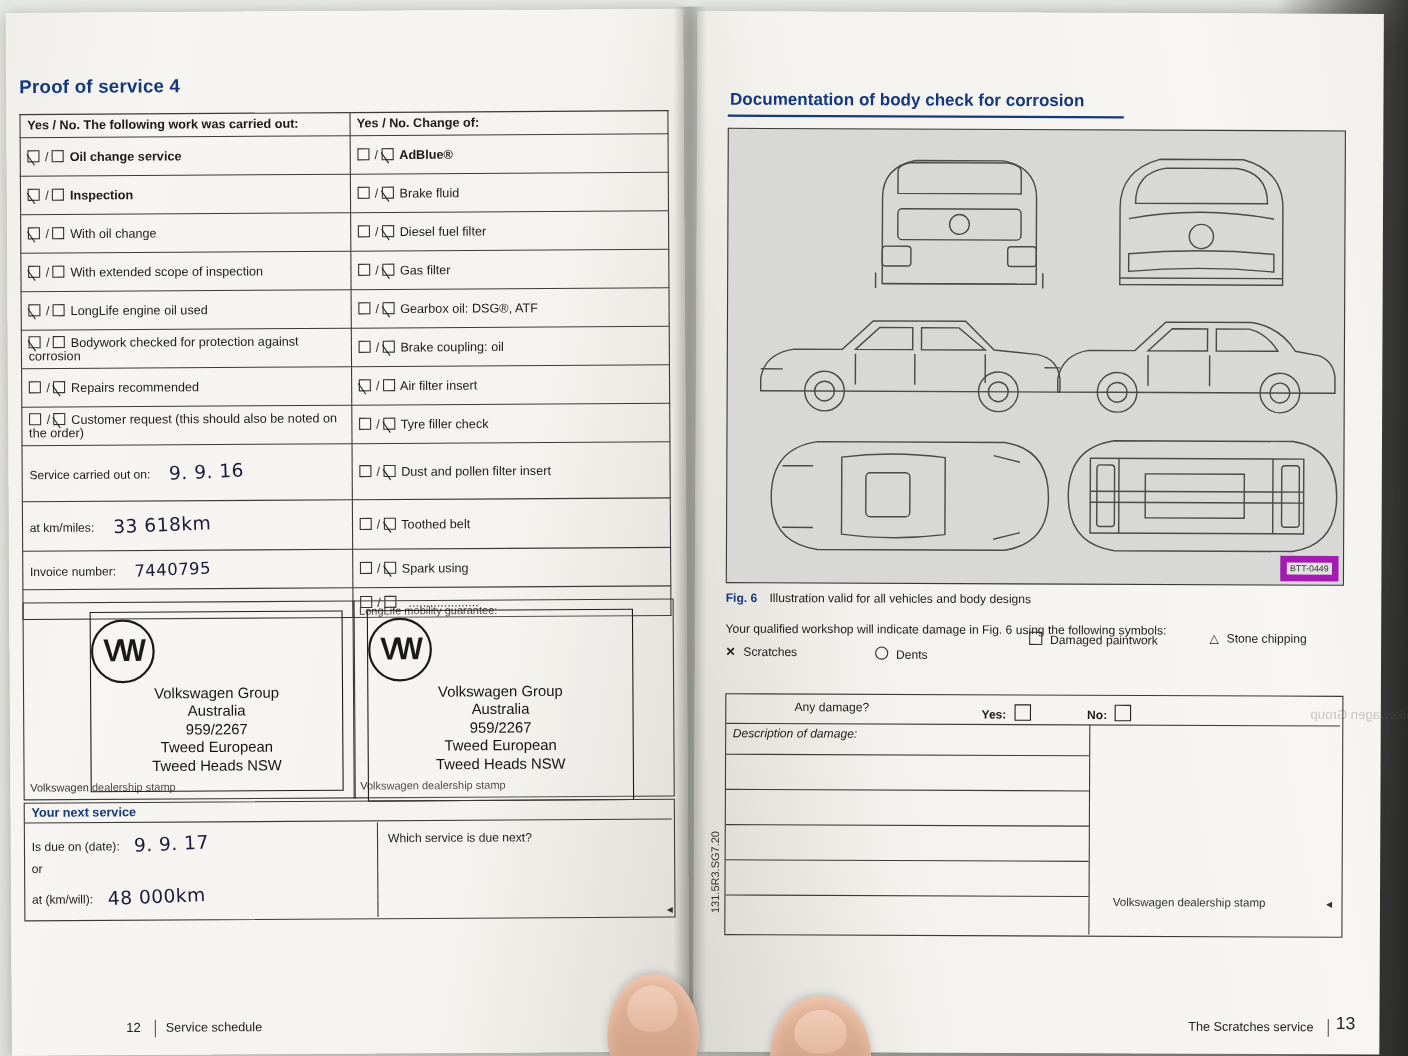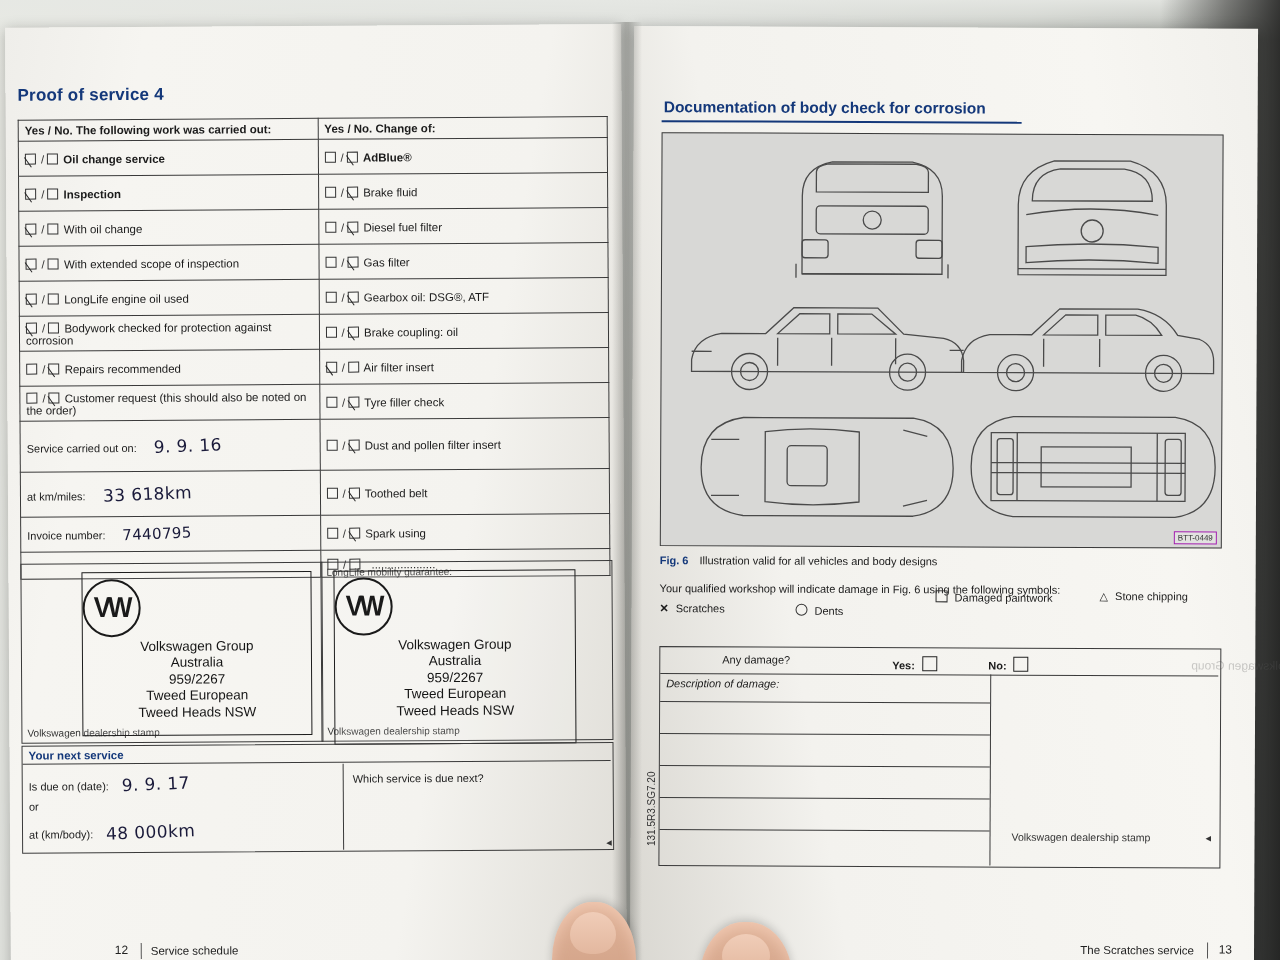--- a/index.html
+++ b/index.html
@@ -18,21 +18,21 @@
   .bg-dark-right{
     position:absolute;right:0;top:0;width:120px;height:960px;
     background:linear-gradient(90deg,rgba(60,60,58,0) 0%,rgba(40,40,38,.55) 55%,rgba(25,25,24,.85) 100%);
   }
   .bg-dark-top{
     position:absolute;left:0;top:0;width:1280px;height:40px;
     background:linear-gradient(180deg,rgba(230,232,228,.9),rgba(230,232,228,0));
   }
 
   
-  .booklet{position:absolute;left:0;top:16px;width:1280px;height:732px;}
+  .booklet{position:absolute;left:0;top:0;width:1280px;height:732px;}
 
   .page{
     position:absolute;
     background:#f3f2ee;
     box-shadow:0 2px 14px rgba(0,0,0,.25);
   }
   .page-left{
     left:8px;top:8px;width:616px;height:948px;
     background:linear-gradient(100deg,#efeeea 0%,#f6f5f1 18%,#f4f3ef 70%,#dedcd6 100%);
     transform:rotate(-0.35deg);
@@ -127,21 +127,21 @@
   .rp-title{
     position:absolute;left:30px;top:72px;font-size:15.5px;font-weight:bold;color:#14387a;
   }
   .rp-titlerule{position:absolute;left:28px;top:94px;width:360px;height:2px;background:#14387a;}
   .figbox{
     position:absolute;left:28px;top:106px;width:560px;height:412px;
     border:1px solid #3a3a3a;background:#d8d8d6;
   }
   .figcode{
     position:absolute;right:4px;bottom:3px;font-size:8px;color:#333;
-    border:1px solid #a21caf;padding:1px 3px;background:#e2e2e0;
+    border:6px solid #a21caf;padding:1px 3px;background:#e2e2e0;
   }
   .figcap{
     position:absolute;left:28px;top:528px;font-size:11px;color:#1b1b1b;
   }
   .figcap b{color:#14387a;}
   .sym-line{position:absolute;left:28px;top:556px;font-size:11px;color:#1b1b1b;}
   .sym-row{position:absolute;left:28px;top:576px;width:560px;font-size:11px;color:#1b1b1b;}
   .sym{position:absolute;}
   .sq{display:inline-block;width:10px;height:10px;border:1px solid #333;position:relative;top:1px;margin-right:4px;}
   .ci{display:inline-block;width:10px;height:10px;border:1px solid #333;border-radius:50%;position:relative;top:1px;margin-right:4px;}
@@ -155,21 +155,21 @@
   .dmg-hdr .q{position:absolute;left:62px;top:6px;font-weight:normal;}
   .dmg-hdr .yes{position:absolute;left:232px;top:6px;font-weight:bold;}
   .dmg-hdr .no{position:absolute;left:328px;top:6px;font-weight:bold;}
   .bigcb{display:inline-block;width:13px;height:13px;border:1.4px solid #222;position:relative;top:2px;margin-left:4px;}
   .dmg-left{position:absolute;left:0;top:26px;width:330px;height:191px;border-right:1px solid #3a3a3a;}
   .dmg-desc{position:absolute;left:6px;top:4px;font-style:italic;}
   .hline{position:absolute;left:0;width:330px;height:1px;background:#3a3a3a;}
   .rstamp-cap{position:absolute;left:352px;top:182px;font-size:10.5px;color:#333;}
   .arrow-r{position:absolute;left:546px;top:182px;font-size:11px;color:#333;}
   .rp-foot{position:absolute;right:60px;bottom:18px;font-size:11.5px;color:#222;}
-  .pgnum-r{position:absolute;right:22px;bottom:18px;font-size:12px;color:#222;}
+  .pgnum-r{position:absolute;right:22px;bottom:18px;font-size:16px;color:#222;}
   .foot-rule-r{position:absolute;right:46px;bottom:16px;width:1px;height:16px;background:#555;}
   .sidecode{
     position:absolute;left:646px;top:830px;font-size:10px;color:#333;
     transform:rotate(-90deg);transform-origin:0 0;white-space:nowrap;
   }
 
   
   .ghost{
     position:absolute;color:rgba(90,90,90,.30);font-size:12px;
     transform:scaleX(-1);white-space:nowrap;
@@ -376,21 +376,21 @@
 
       <div class="nextsvc">
         <div class="ns-title">Your next service</div>
         <div class="ns-div"></div>
         <div style="position:absolute;left:6px;top:28px;">
           <span>Is due on (date):</span>
           <span class="hand hand-lg" style="margin-left:10px">9. 9. 17</span>
         </div>
         <div style="position:absolute;left:6px;top:54px;">or</div>
         <div style="position:absolute;left:6px;top:76px;">
-          <span>at (km/body):</span>
+          <span>at (km/will):</span>
           <span class="hand hand-lg" style="margin-left:10px">48 000km</span>
         </div>
         <div style="position:absolute;left:330px;top:28px;">Which service is due next?</div>
       </div>
 
       <div class="arrow-l">◂</div>
 
       <div class="pgnum-l">12</div>
       <div class="foot-rule-l"></div>
       <div class="foot-l">Service schedule</div>

